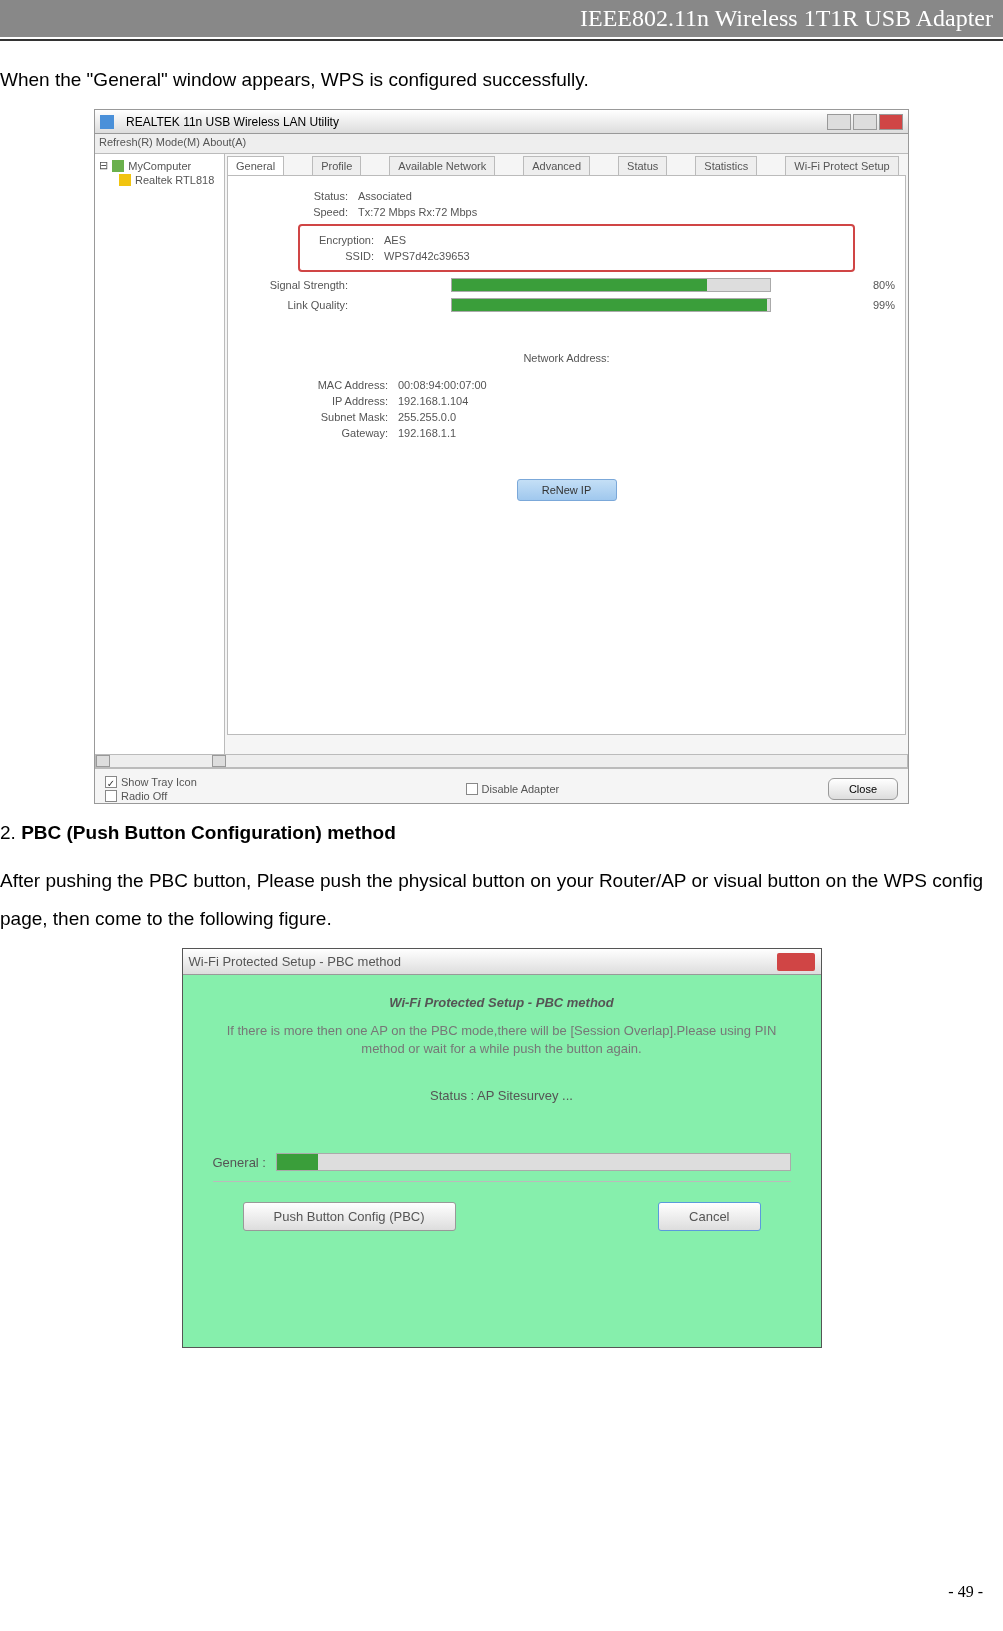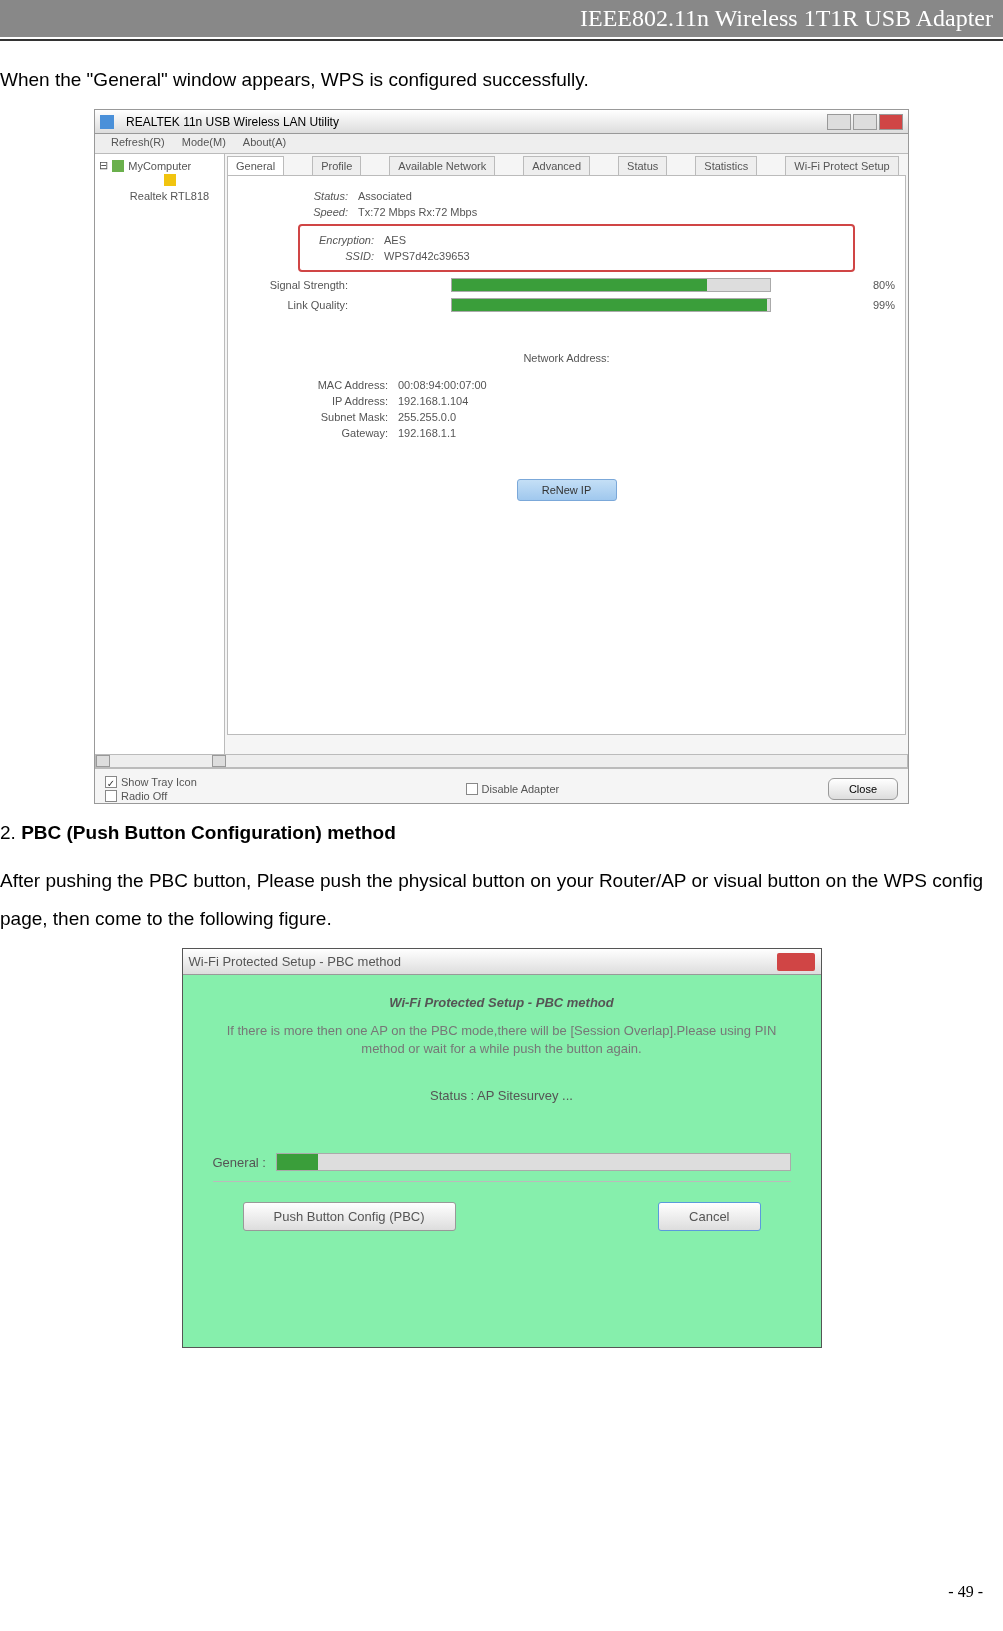--- a/index.html
+++ b/index.html
@@ -82,22 +82,22 @@
       border: 1px solid #999;
     }
     .tb-btn.close {
       background: #d04545;
     }
     .menubar {
       height: 20px;
       background: #eee;
       border-bottom: 1px solid #bbb;
       display: flex;
-      padding: 2px 16px;
-      gap: 17px;
+      padding: 2px 4px;
+      gap: 3px;
       font-size: 11px;
       color: #555;
     }
     .main-area {
       display: flex;
       height: 600px;
     }
     .tree-panel {
       width: 130px;
       background: #fff;
@@ -112,21 +112,20 @@
       gap: 4px;
       padding: 1px 0;
     }
     .tree-icon {
       width: 12px;
       height: 12px;
       background: #6ab04c;
     }
     .tree-item.child {
       padding-left: 20px;
-      flex-direction: column;
     }
     .tree-icon.device {
       background: #f1c40f;
     }
     .right-panel {
       flex: 1;
       background: #f5f5f5;
       padding: 2px;
     }
     .tabs-row {
@@ -153,21 +152,20 @@
       color: #555;
     }
     .status-line {
       display: flex;
       margin: 4px 0;
     }
     .status-label {
       width: 120px;
       text-align: right;
       padding-right: 10px;
-      font-style: italic;
     }
     .encryption-box {
       border: 2px solid #d04545;
       border-radius: 4px;
       padding: 4px;
       margin: 6px 40px 6px 60px;
     }
     .bar-container {
       display: flex;
       align-items: center;

